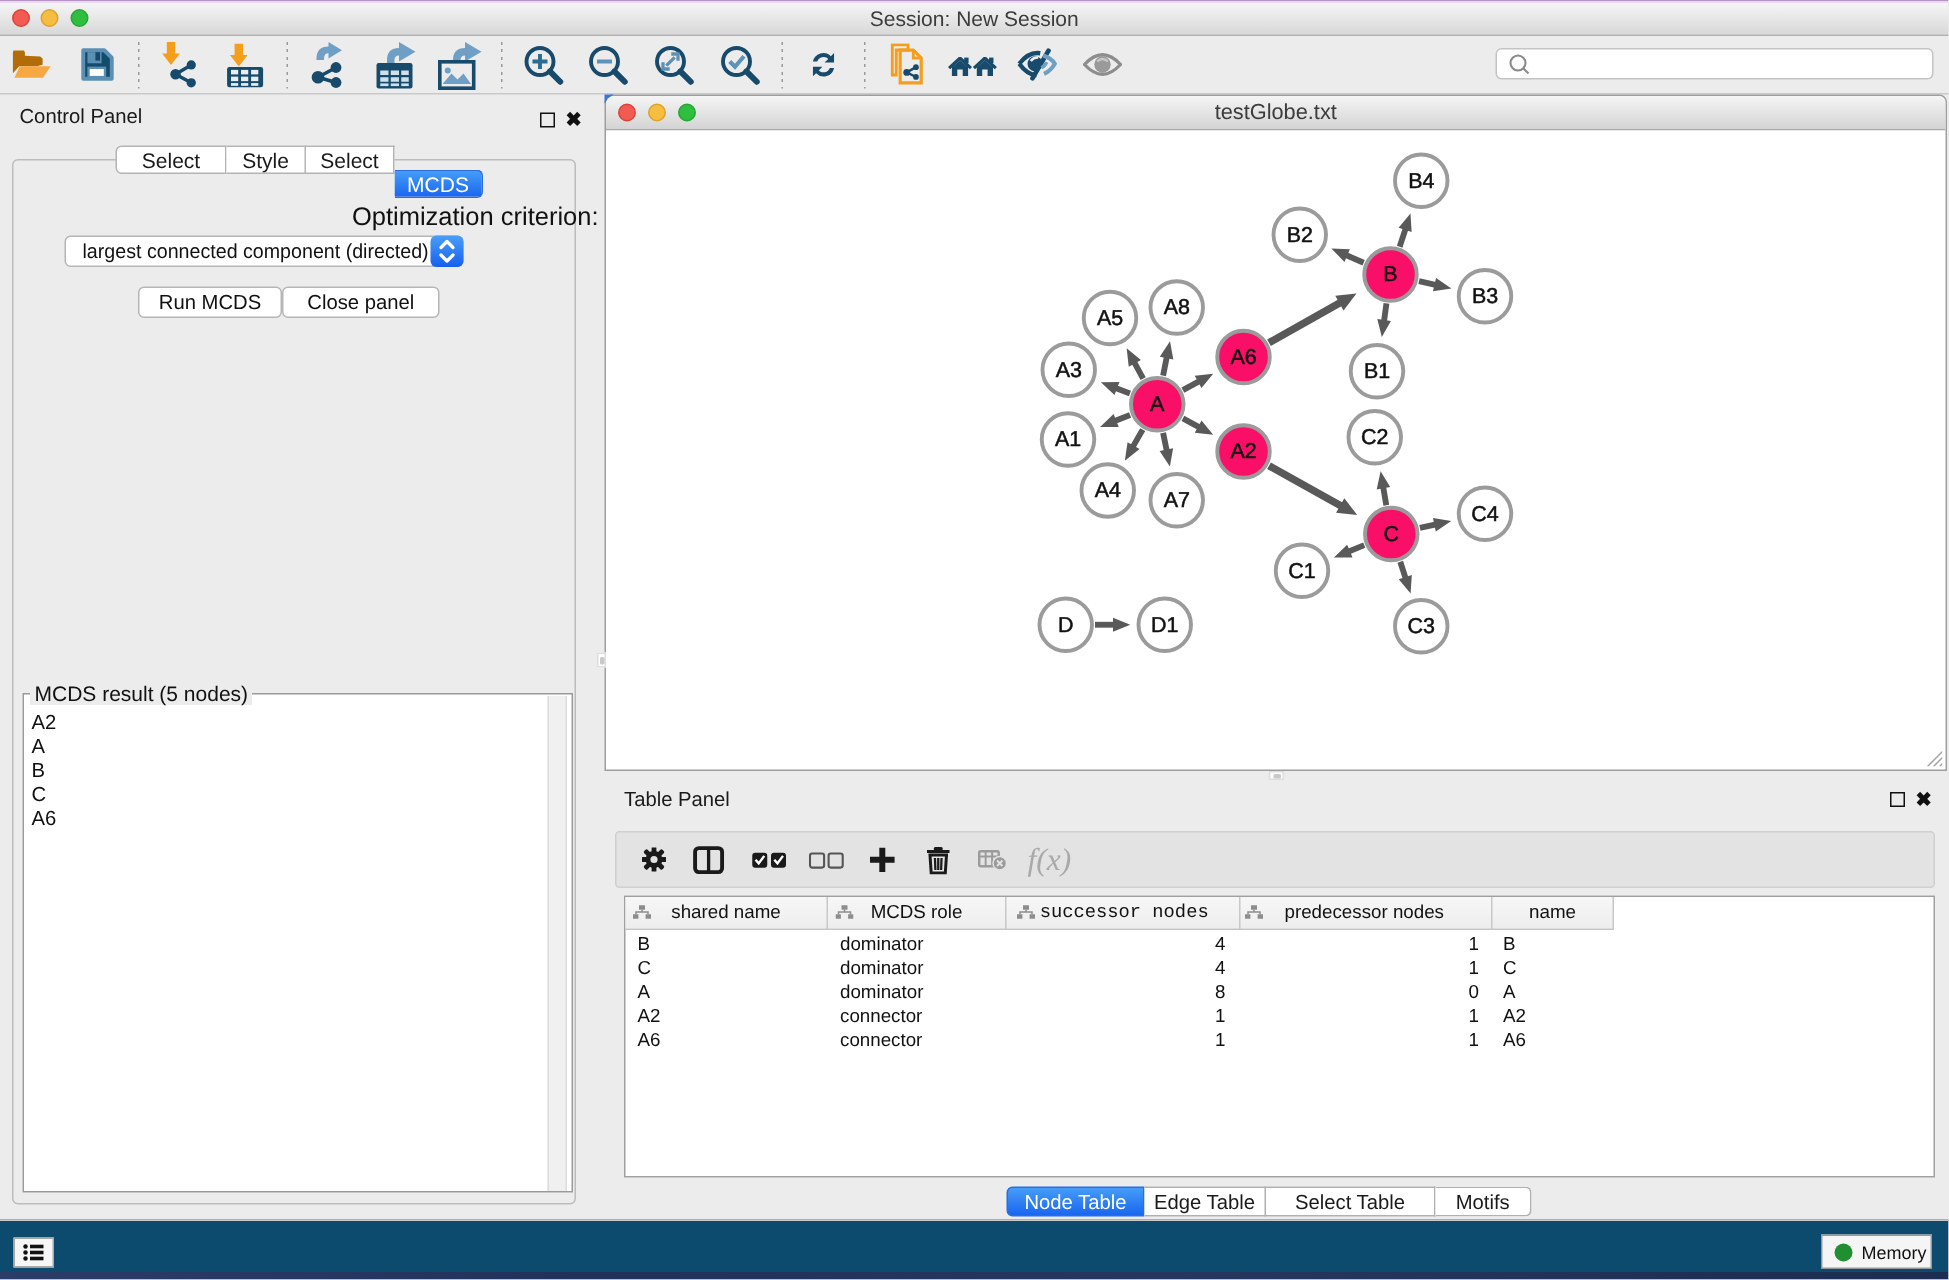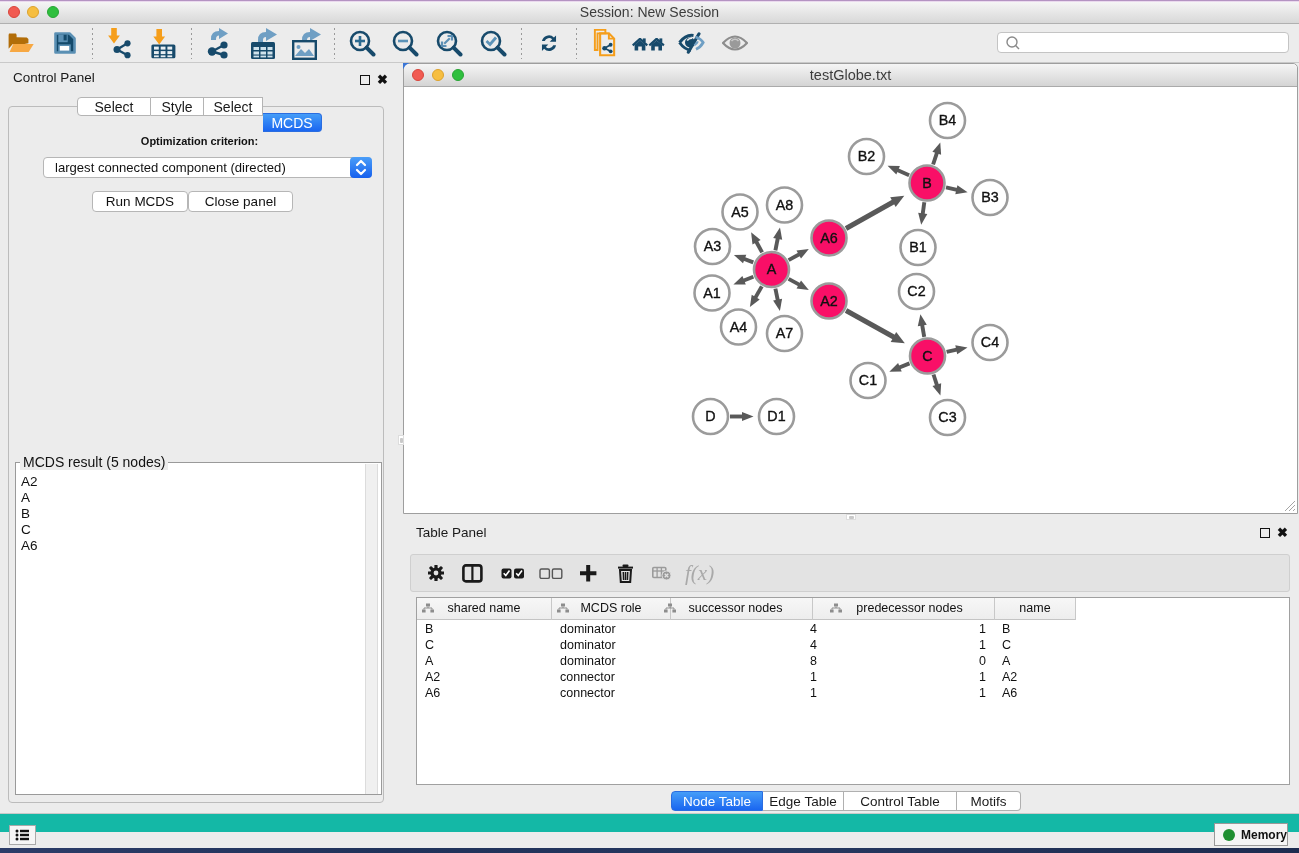--- a/index.html
+++ b/index.html
@@ -30,22 +30,22 @@
 .winbtns { position:absolute; font-size:13px; color:#111; }
 .sqico { display:inline-block; width:10px; height:10px; border:1.5px solid #111; margin-right:7px; vertical-align:-1px; }
 .xico { font-weight:bold; font-size:13px; }
 #cp-box { left:8px; top:106px; width:376px; height:697px; border:1px solid #bcbcbc; border-radius:4px; }
 #cp-tabs { left:77px; top:97px; height:19px; }
 .tab { position:absolute; top:0; height:19px; background:#fff; border:1px solid #b4b4b4; border-left:none;
   font-size:14px; color:#1a1a1a; text-align:center; line-height:18px; }
 .tab.first { border-left:1px solid #b4b4b4; border-radius:4px 0 0 4px; }
 .tab.last { border-radius:0 4px 4px 0;margin-top:16px; }
 .tab.sel { background:linear-gradient(#459df8,#1a66f0); color:#fff; border-color:#2a6de0; }
-#opt-label { left:0px; top:135px; width:399px; text-align:center; font-size:11px; color:#111;font-weight:bold; }
-#dropdown { left:43px; top:157px; width:329px; height:21px; background:#fff; border:1px solid #b6b6b6; border-radius:4px;text-decoration:underline; }
+#opt-label { left:0px; top:135px; width:399px; text-align:right; font-size:17px; color:#111; }
+#dropdown { left:43px; top:157px; width:266px; height:21px; background:#fff; border:1px solid #b6b6b6; border-radius:4px;text-decoration:underline; }
 #dropdown .dtext { position:absolute; left:11px; top:2px; font-size:13.5px; color:#111; transform:scaleX(0.97); transform-origin:0 50%; }
 #dropdown .stepper { position:absolute; right:-1px; top:-1px; width:22px; height:21px; border-radius:4px;
   background:linear-gradient(#4a9ef8,#1660ee); }
 #dropdown .stepper svg { position:absolute; left:0; top:0; }
 .btn { position:absolute; height:21px; background:#fff; border:1px solid #b6b6b6; border-radius:4px;
   font-size:13.5px; color:#111; text-align:center; line-height:19px; }
 #mcds-group { left:15px; top:462px; width:367px; height:333px; border:1px solid #9a9a9a; background:#fff; }
 #mcds-label { left:20px; top:454px; background:#ececec; padding:0 3px; font-size:14px; color:#111; }
 .mcds-item { position:absolute; left:5px; font-size:13.5px; color:#111; }
 #mcds-sb { position:absolute; right:3px; top:1px; width:13px; height:330px; background:#f0f0f0;
@@ -78,21 +78,21 @@
 .td { position:absolute; font-size:12.5px; color:#111; height:16px; }
 
 #btabs { left:671px; top:791px; height:20px; }
 .btab { position:absolute; top:0; height:20px; background:#fff; border:1px solid #b0b0b0; border-left:none;
   font-size:13.5px; color:#1a1a1a; text-align:center; line-height:19px; }
 .btab.first { border-left:1px solid #b0b0b0; border-radius:4px 0 0 4px; }
 .btab.last { border-radius:0 4px 4px 0; }
 .btab.sel { background:linear-gradient(#459df8,#1a66f0); color:#fff; border-color:#2a6de0; }
 
 
-#statusbar { left:0; top:813px; width:1299px; height:19px; background:#14b8a6; border-top:1px solid #c9c9c9;font-weight:bold; }
+#statusbar { left:0; top:813px; width:1299px; height:35px; background:#0c4a6e; border-top:1px solid #c9c9c9; }
 #sb-btn { position:absolute; left:9px; top:11px; width:27px; height:20px; background:#f6f6f6; border:1px solid #a9a9a9; }
 #mem-btn { position:absolute; left:1214px; top:9px; width:74px; height:23px; background:#f5f5f5; border:1px solid #999;
   font-size:12px; color:#111; }
 #mem-btn .dot { position:absolute; left:8px; top:5px; width:12px; height:12px; border-radius:50%; background:#1f8f31; }
 #mem-btn .mtxt { position:absolute; left:26px; top:4px; }
 #deskbottom { left:0; top:848px; width:1299px; height:5px; background:linear-gradient(90deg,#2c3c68,#20325a 30%,#26375f 60%,#1d2c50); }
 </style>
 </head>
 <body>
 <div class="abs" id="deskline"></div>
@@ -428,21 +428,21 @@
       </div>
     <div class="th" style="left:135px; width:119px;">
         <svg class="sorticon" viewBox="0 0 12 11">
           <rect x="4" y="0.5" width="4" height="3" fill="#8d8d8d"></rect>
           <rect x="0" y="6.5" width="3.6" height="3" fill="#8d8d8d"></rect>
           <rect x="8.4" y="6.5" width="3.6" height="3" fill="#8d8d8d"></rect>
           <path d="M6 3.5 L6 5 M2 6.5 L2 5 L10 5 L10 6.5" stroke="#8d8d8d" stroke-width="1" fill="none"></path>
         </svg>
         <div class="lbl">MCDS role</div>
       </div>
-    <div class="th" style="left:242px; width:154px;">
+    <div class="th" style="left:256px; width:154px;font-family:Liberation Mono, monospace;">
         <svg class="sorticon" viewBox="0 0 12 11">
           <rect x="4" y="0.5" width="4" height="3" fill="#8d8d8d"></rect>
           <rect x="0" y="6.5" width="3.6" height="3" fill="#8d8d8d"></rect>
           <rect x="8.4" y="6.5" width="3.6" height="3" fill="#8d8d8d"></rect>
           <path d="M6 3.5 L6 5 M2 6.5 L2 5 L10 5 L10 6.5" stroke="#8d8d8d" stroke-width="1" fill="none"></path>
         </svg>
         <div class="lbl">successor nodes</div>
       </div>
     <div class="th" style="left:408px; width:170px;">
         <svg class="sorticon" viewBox="0 0 12 11">
@@ -479,21 +479,21 @@
   <div class="td" style="left:585px; top:72px;">A2</div>
   <div class="td" style="left:8px; top:88px;">A6</div>
   <div class="td" style="left:143px; top:88px;">connector</div>
   <div class="td" style="left:330px; top:88px; width:70px; text-align:right;">1</div>
   <div class="td" style="left:499px; top:88px; width:70px; text-align:right;">1</div>
   <div class="td" style="left:585px; top:88px;">A6</div>
 </div>
 <div class="abs" id="btabs">
   <div class="btab first sel" style="left:0; width:92px;">Node Table</div>
   <div class="btab" style="left:92px; width:81px;">Edge Table</div>
-  <div class="btab" style="left:173px; width:113px;">Control Table</div>
+  <div class="btab" style="left:173px; width:113px;">Select Table</div>
   <div class="btab last" style="left:286px; width:64px;">Motifs</div>
 </div>
 
 <div class="abs" id="statusbar">
   <div id="sb-btn">
     <svg width="25" height="18" style="position:absolute;left:0;top:0;">
       <circle cx="7" cy="5" r="1.5" fill="#111"></circle>
         <rect x="10" y="3.8" width="9" height="2.4" fill="#111"></rect>
       <circle cx="7" cy="9" r="1.5" fill="#111"></circle>
         <rect x="10" y="7.8" width="9" height="2.4" fill="#111"></rect>

